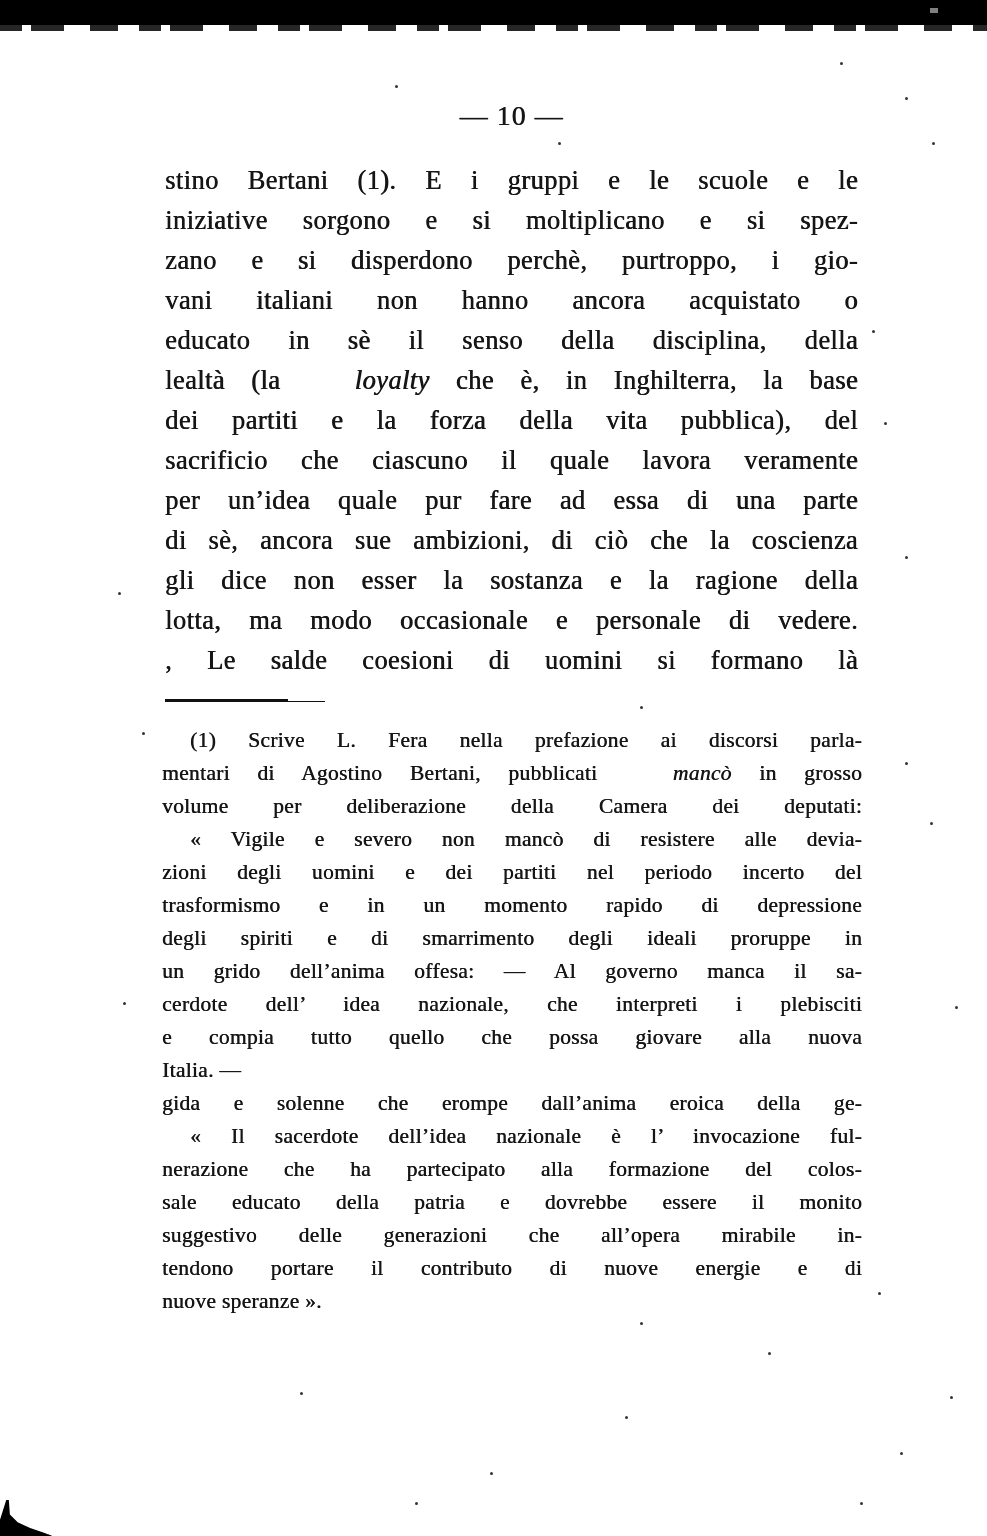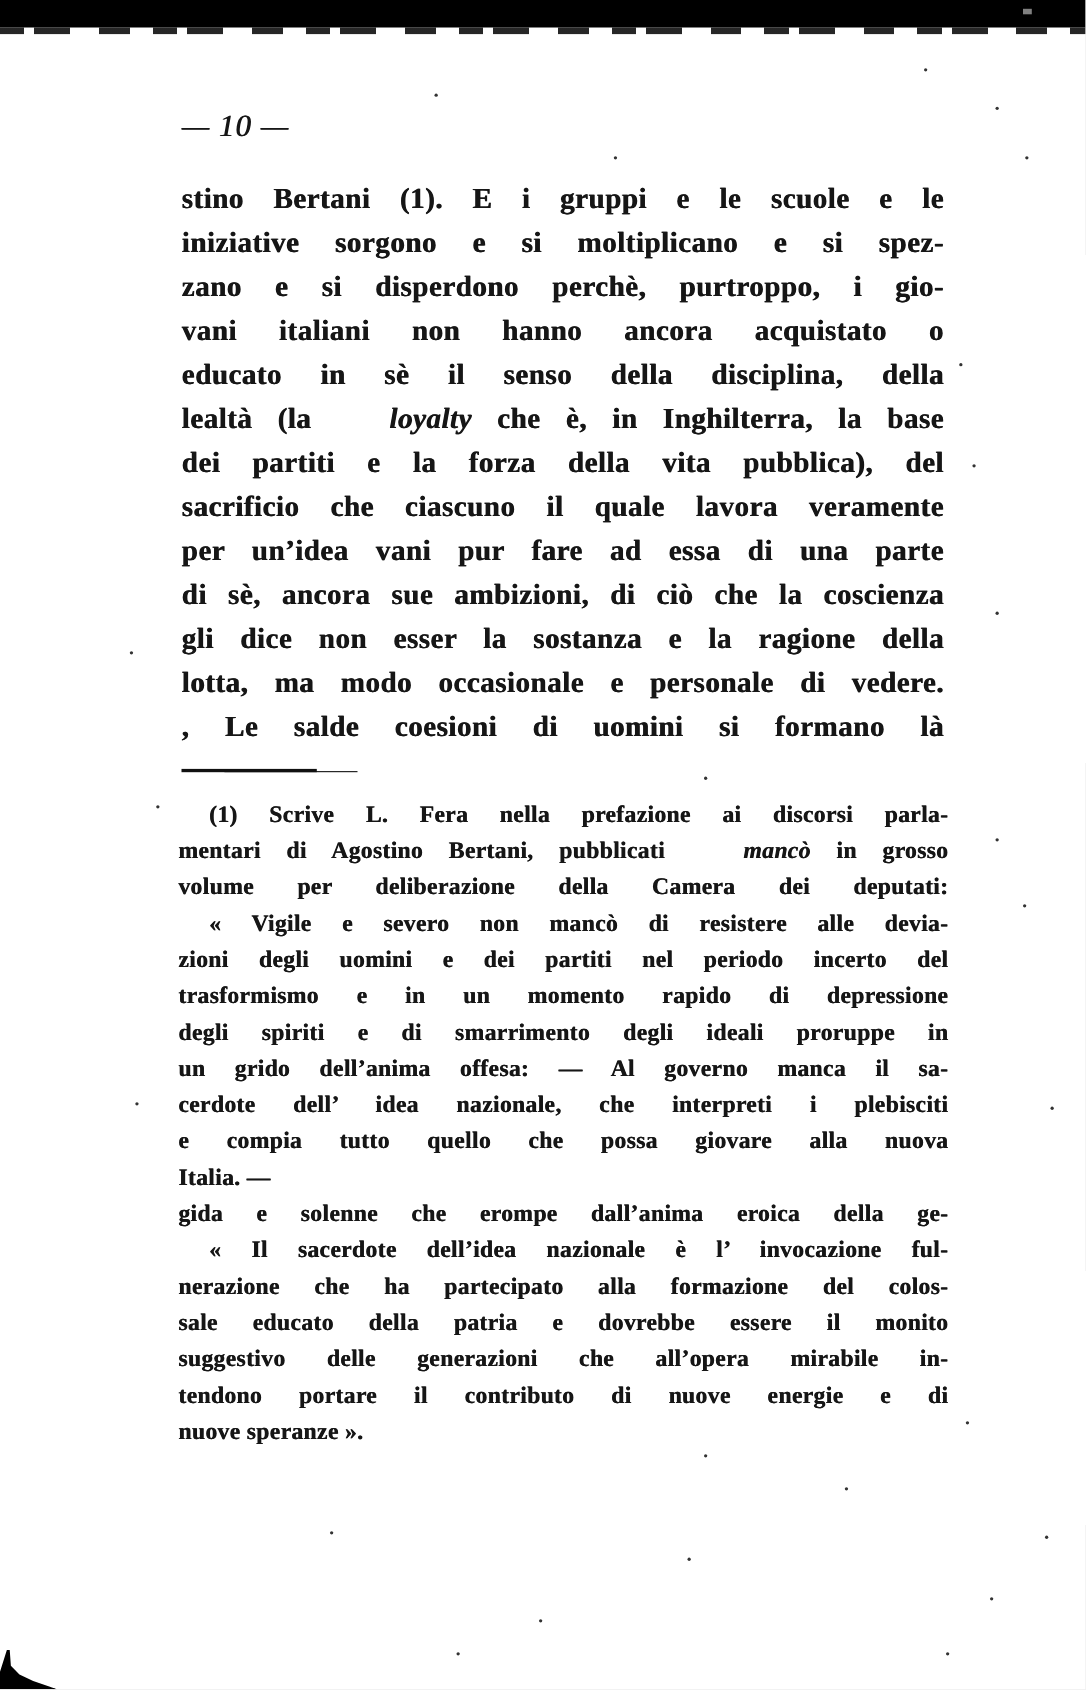--- a/index.html
+++ b/index.html
@@ -19,39 +19,37 @@
       #000 0 22px, transparent 22px 31px,
       #000 31px 64px, transparent 64px 90px,
       #000 90px 118px, transparent 118px 139px);
     opacity:.85;
   }
   .topbar::before {
     content:""; position:absolute; top:8px; left:930px; width:8px; height:5px; background:#fff; opacity:.5;
   }
   .pagenum {
     position:absolute; top:100px; left:165px; width:693px;
-    text-align:left; font-size:28px; letter-spacing:1px;
+    text-align:center; font-size:28px; letter-spacing:1px;
     text-shadow:0.6px 0 0 currentColor;
-    font-style:italic;
   }
   .body-text {
     position:absolute; top:160px; left:165px; width:693px;
     font-size:26.5px; line-height:40px; letter-spacing:0.4px;
     text-shadow:0.55px 0 0 currentColor;
   }
-  .bline { text-align:justify; text-align-last:justify;font-weight:bold; }
+  .bline { text-align:justify; text-align-last:justify; }
   .fsep {
     position:absolute; top:699px; left:165px; width:123px; height:3px;
     background:#111; box-shadow:38px 1px 0 -1px #111;
   }
   .footnote {
     position:absolute; top:724px; left:162px; width:700px;
     font-size:21.5px; line-height:33px; letter-spacing:0.3px;
     text-shadow:0.45px 0 0 currentColor;
-    font-weight:bold;
   }
   .fline { text-align:justify; text-align-last:justify; }
   .indent { text-indent:28px; }
   .nojust { text-align:right; text-align-last:left; }
   i { font-style:italic;margin-left:48px; }
   
   .corner-blob {
     position:absolute; left:0; bottom:0; width:52px; height:36px; background:#000;
     clip-path:polygon(12% 0, 17% 0, 19% 40%, 34% 62%, 58% 78%, 86% 92%, 100% 100%, 0 100%, 0 55%);
   }
@@ -70,21 +68,21 @@
   <div class="pagenum">— 10 —</div>
   <div class="body-text">
       <div class="bline">stino Bertani (1). E i gruppi e le scuole e le</div>
       <div class="bline">iniziative sorgono e si moltiplicano e si spez-</div>
       <div class="bline">zano e si disperdono perchè, purtroppo, i gio-</div>
       <div class="bline">vani italiani non hanno ancora acquistato o</div>
       <div class="bline">educato in sè il senso della disciplina, della</div>
       <div class="bline">lealtà (la <i>loyalty</i> che è, in Inghilterra, la base</div>
       <div class="bline">dei partiti e la forza della vita pubblica), del</div>
       <div class="bline">sacrificio che ciascuno il quale lavora veramente</div>
-      <div class="bline">per un’idea vani pur fare ad essa di una parte</div>
+      <div class="bline">per un’idea quale pur fare ad essa di una parte</div>
       <div class="bline">di sè, ancora sue ambizioni, di ciò che la coscienza</div>
       <div class="bline">gli dice non esser la sostanza e la ragione della</div>
       <div class="bline">lotta, ma modo occasionale e personale di vedere.</div>
       <div class="bline">, Le salde coesioni di uomini si formano là</div>
     </div>
   <div class="fsep"></div>
   <div class="footnote">
       <div class="fline indent">(1) Scrive L. Fera nella prefazione ai discorsi parla-</div>
       <div class="fline">mentari di Agostino Bertani, pubblicati <i>mancò</i> in grosso</div>
       <div class="fline">volume per deliberazione della Camera dei deputati:</div>

